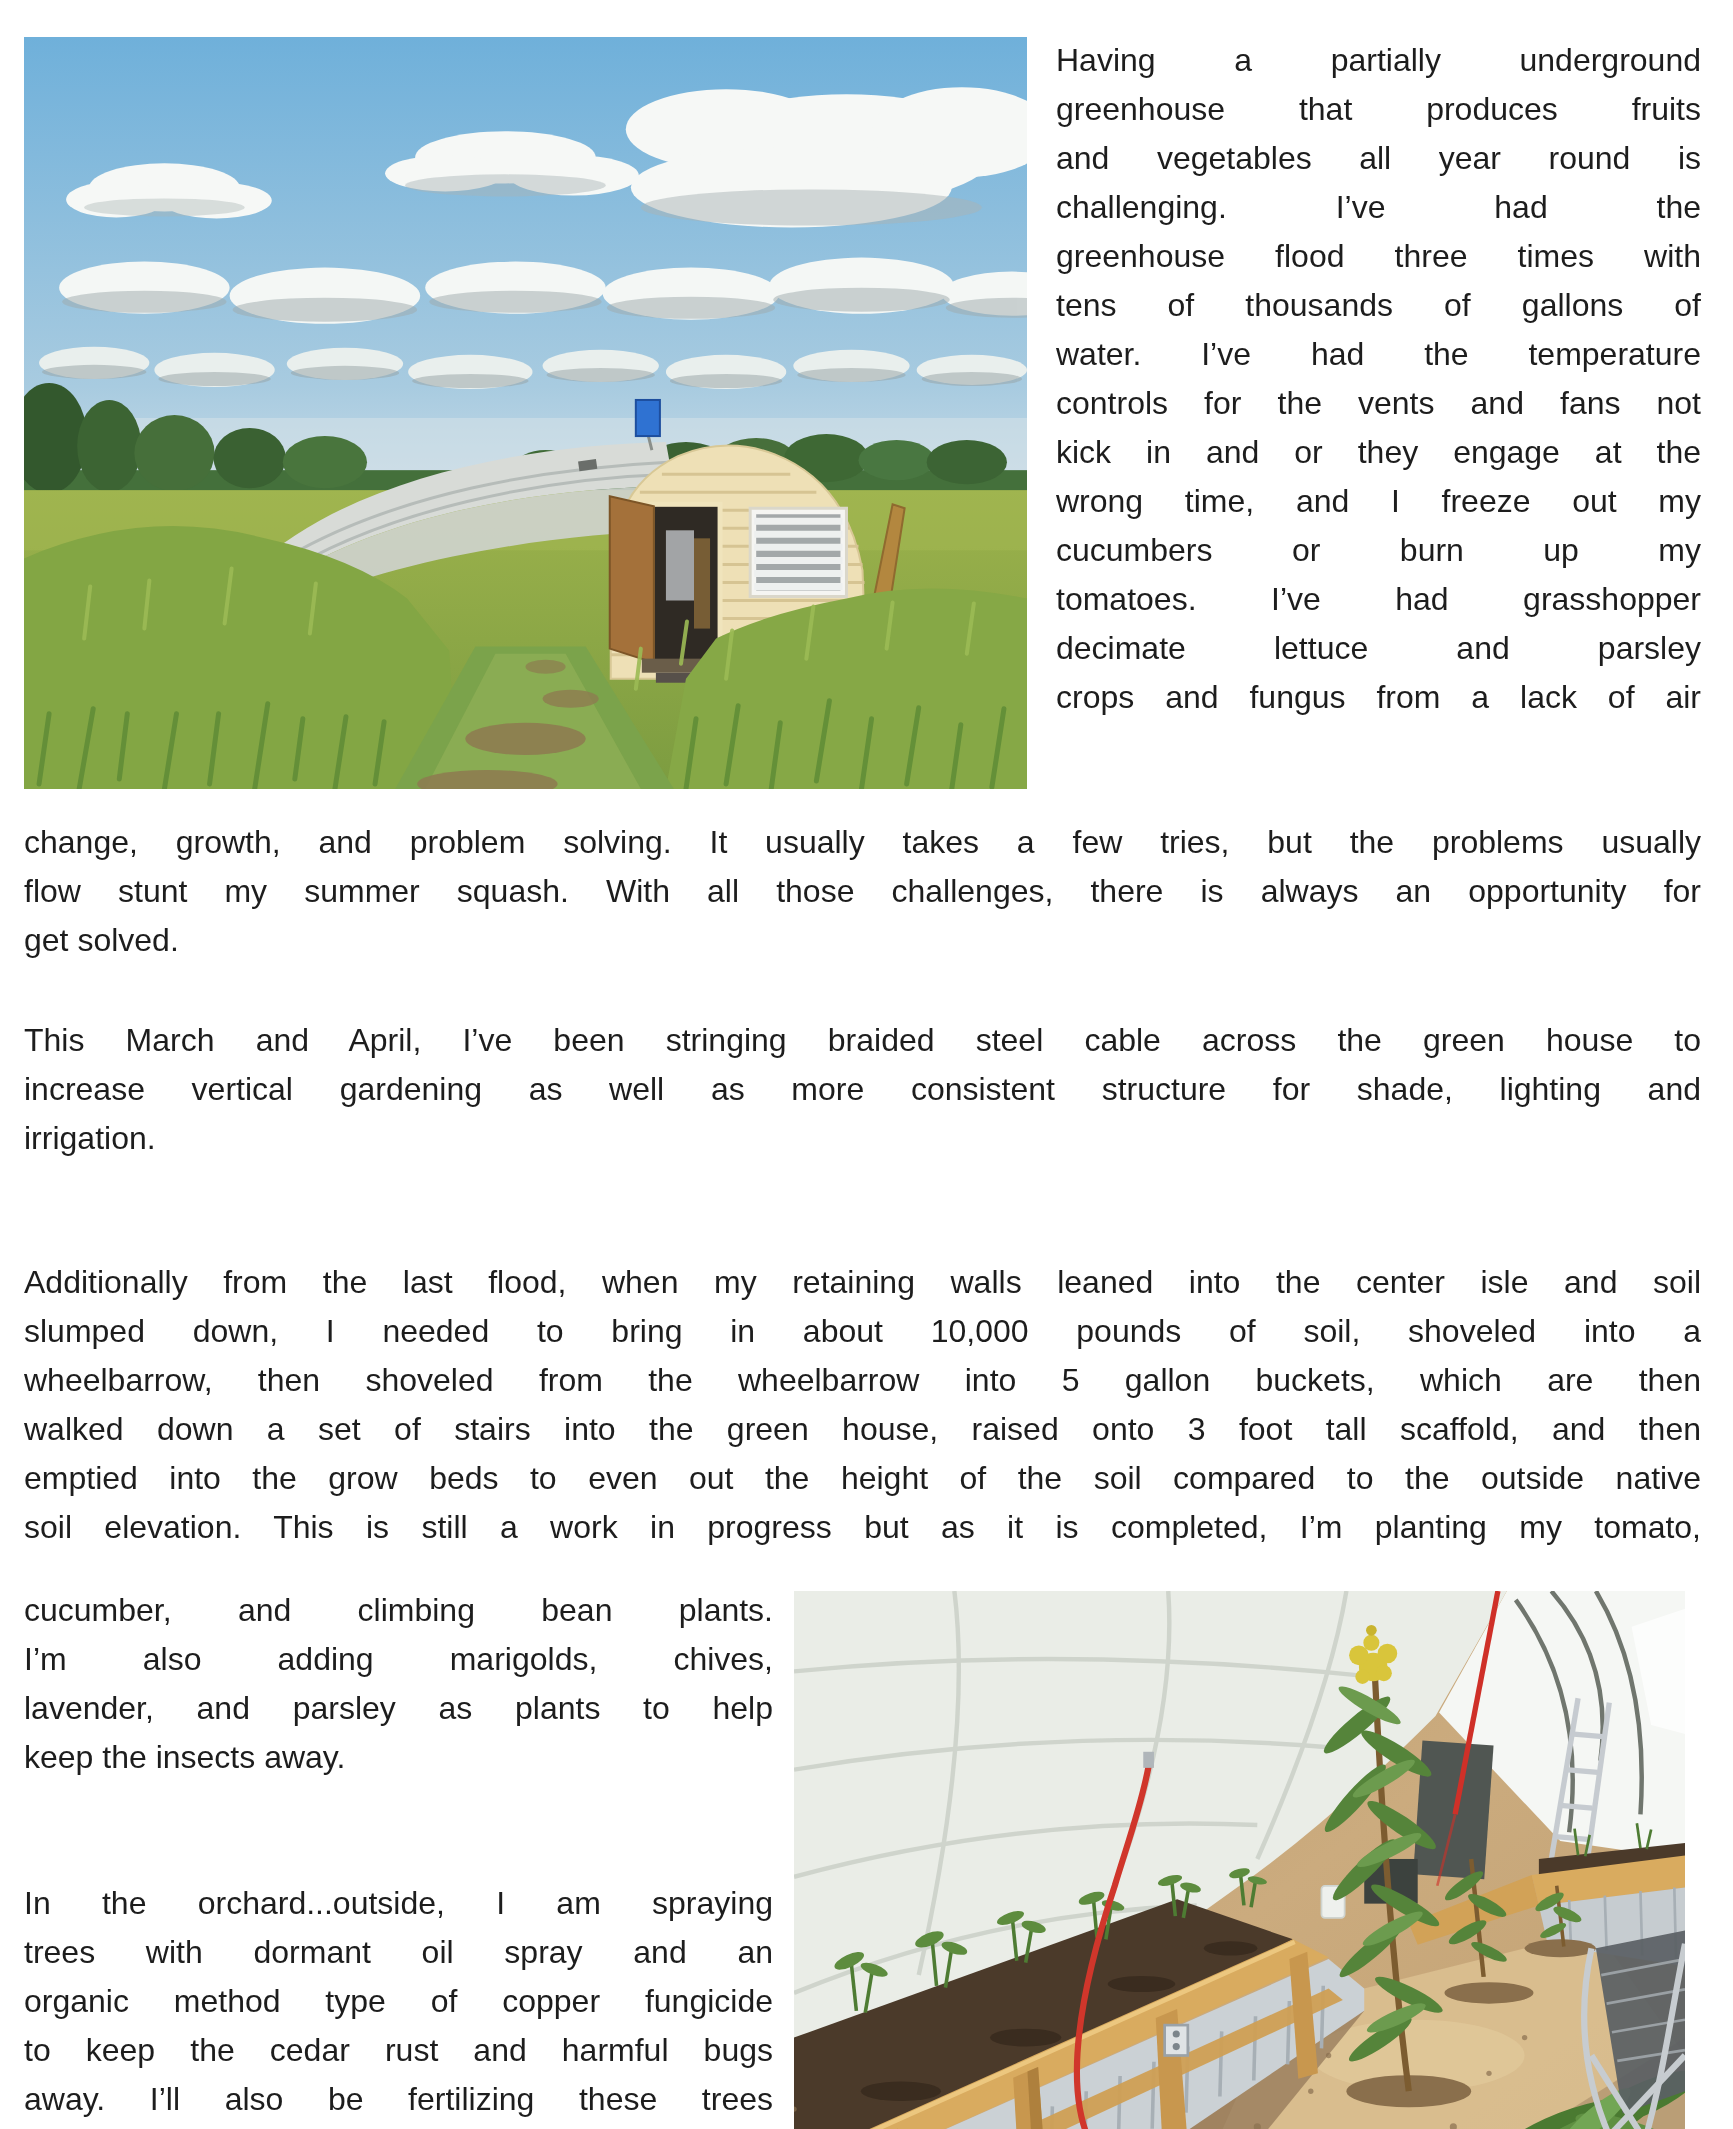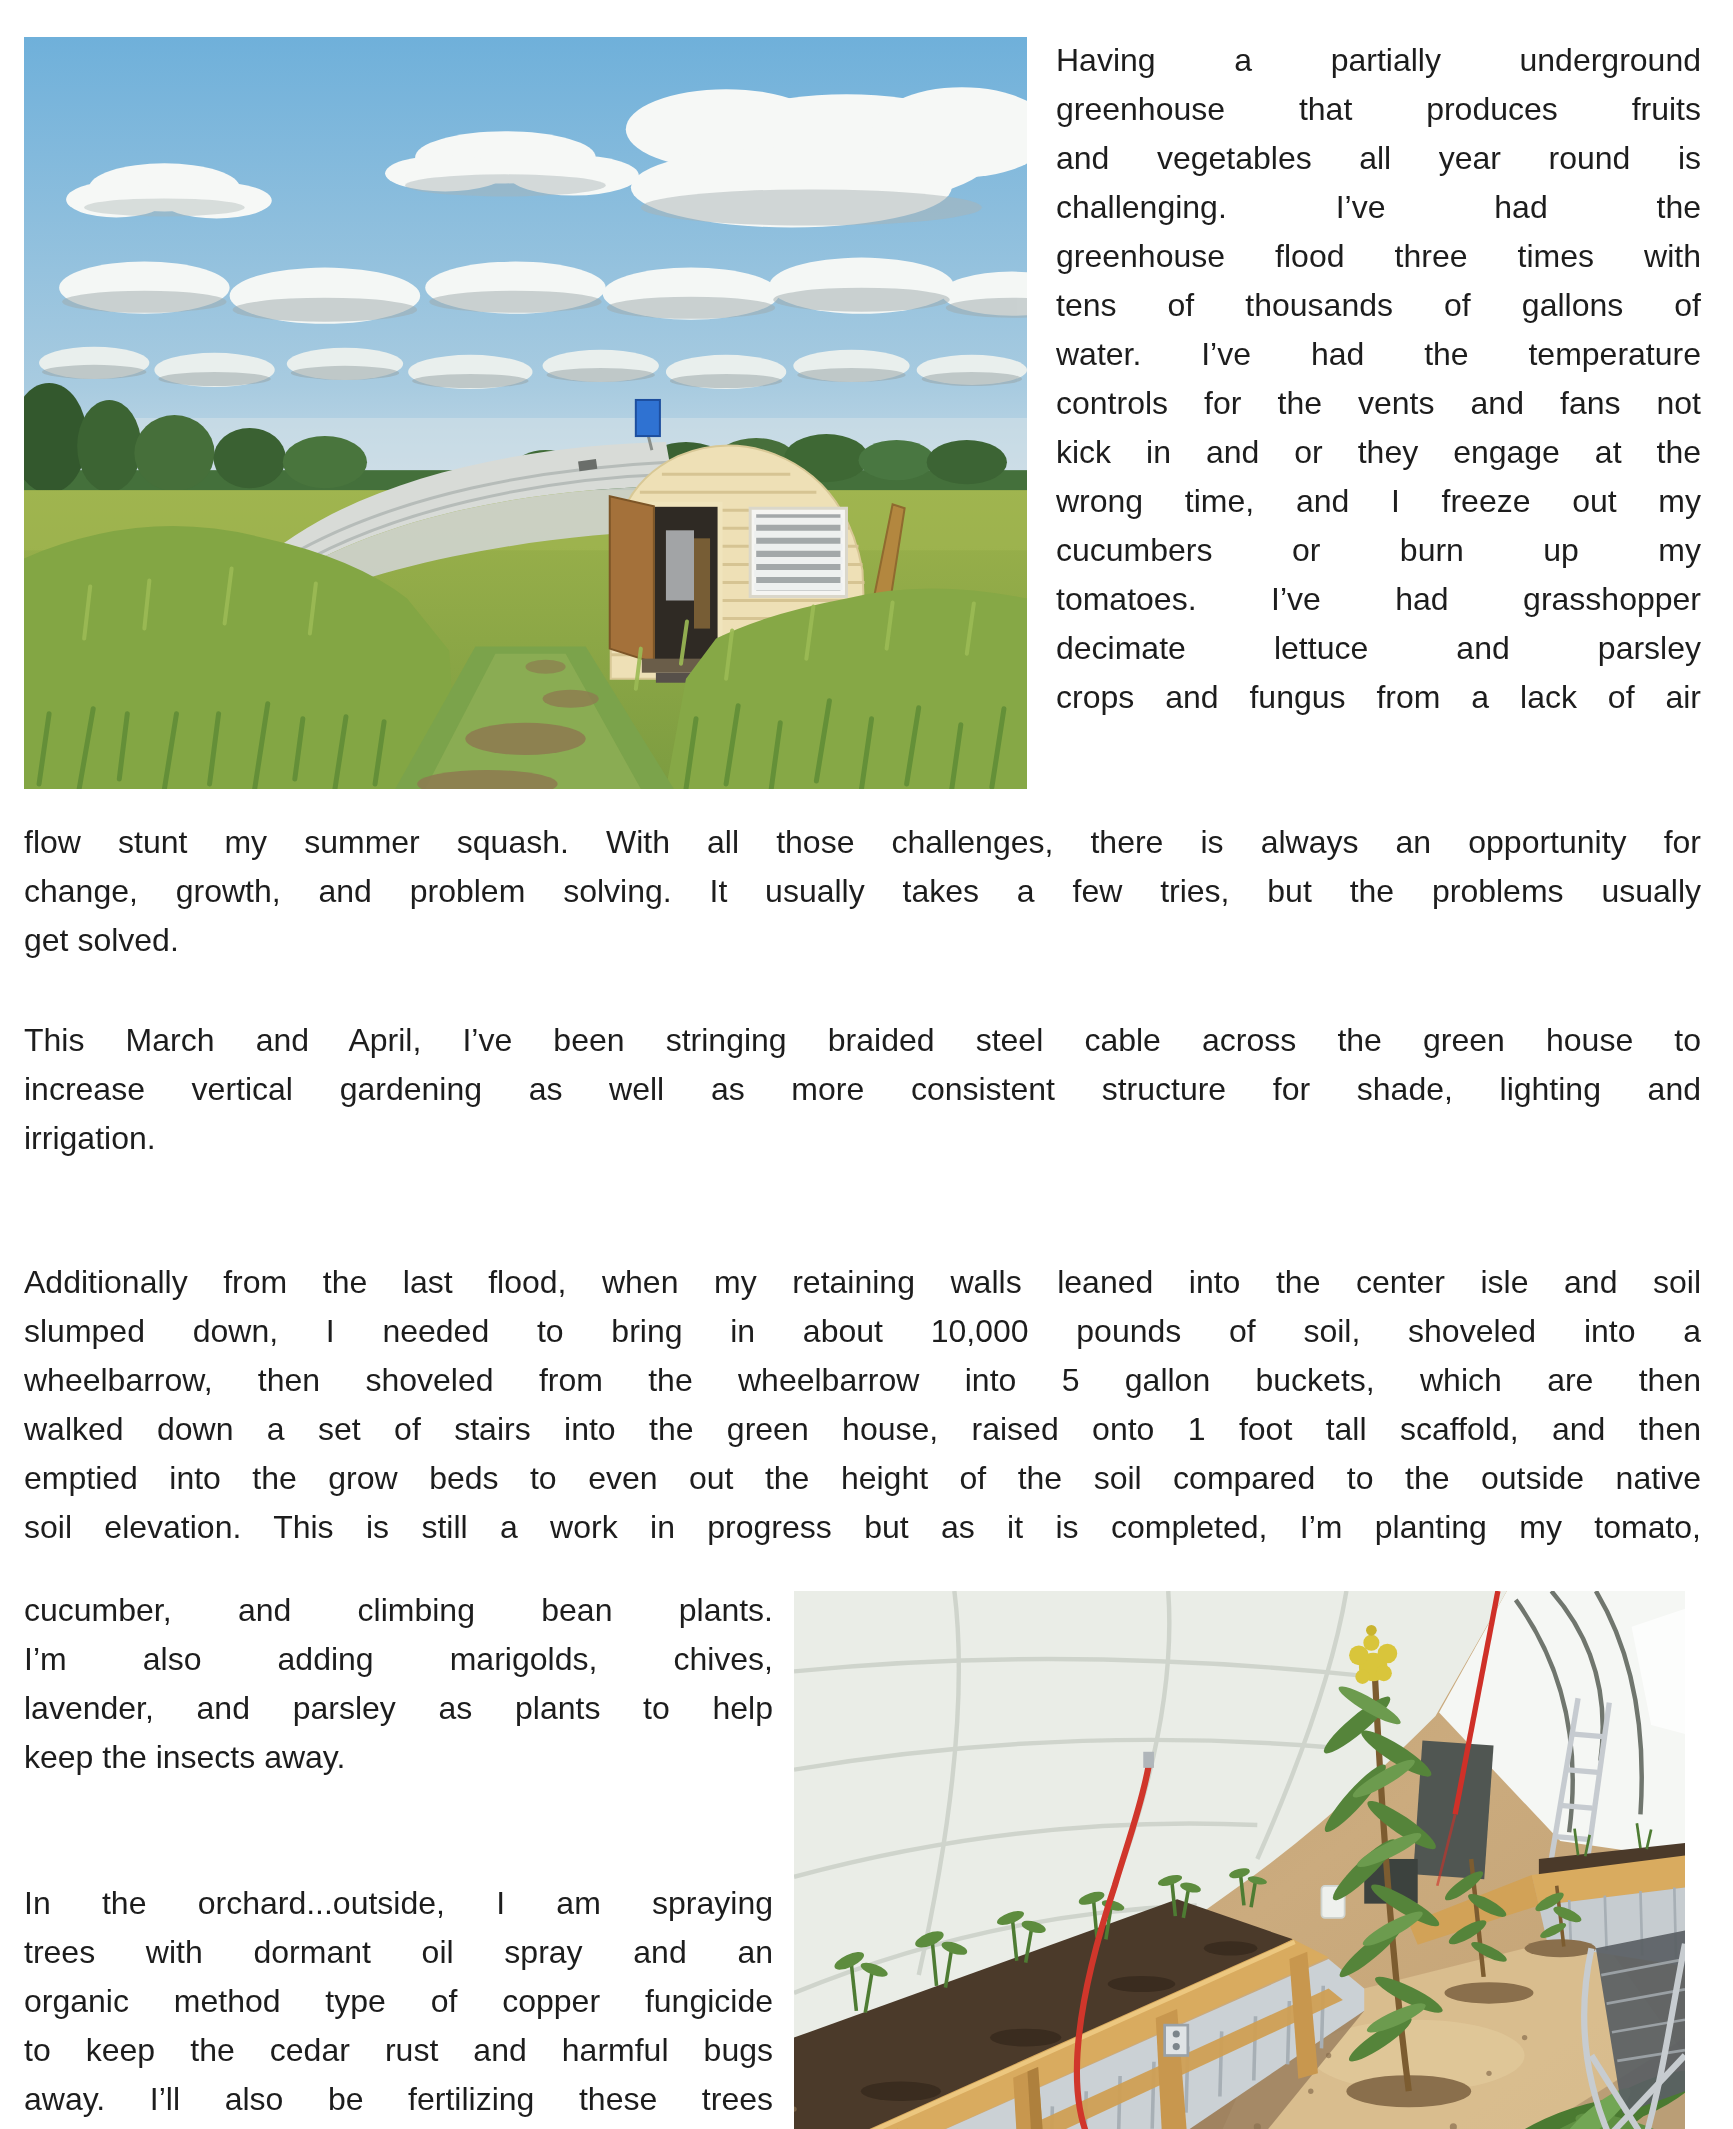--- a/index.html
+++ b/index.html
@@ -219,36 +219,36 @@
     <p>controls for the vents and fans not</p>
     <p>kick in and or they engage at the</p>
     <p>wrong time, and I freeze out my</p>
     <p>cucumbers or burn up my</p>
     <p>tomatoes. I’ve had grasshopper</p>
     <p>decimate lettuce and parsley</p>
     <p>crops and fungus from a lack of air</p>
   </div>
 
   <div class="para" id="flow">
+    <p>change, growth, and problem solving. It usually takes a few tries, but the problems usually</p>
     <p>flow stunt my summer squash. With all those challenges, there is always an opportunity for</p>
-    <p>change, growth, and problem solving. It usually takes a few tries, but the problems usually</p>
     <p class="last">get solved.</p>
   </div>
 
   <div class="para" id="march">
     <p>This March and April, I’ve been stringing braided steel cable across the green house to</p>
     <p>increase vertical gardening as well as more consistent structure for shade, lighting and</p>
     <p class="last">irrigation.</p>
   </div>
 
   <div class="para" id="additionally">
     <p>Additionally from the last flood, when my retaining walls leaned into the center isle and soil</p>
     <p>slumped down, I needed to bring in about 10,000 pounds of soil, shoveled into a</p>
     <p>wheelbarrow, then shoveled from the wheelbarrow into 5 gallon buckets, which are then</p>
-    <p>walked down a set of stairs into the green house, raised onto 1 foot tall scaffold, and then</p>
+    <p>walked down a set of stairs into the green house, raised onto 3 foot tall scaffold, and then</p>
     <p>emptied into the grow beds to even out the height of the soil compared to the outside native</p>
     <p>soil elevation. This is still a work in progress but as it is completed, I’m planting my tomato,</p>
   </div>
 
   <div class="para" id="planting">
     <p>cucumber, and climbing bean plants.</p>
     <p>I’m also adding marigolds, chives,</p>
     <p>lavender, and parsley as plants to help</p>
     <p class="last">keep the insects away.</p>
   </div>

